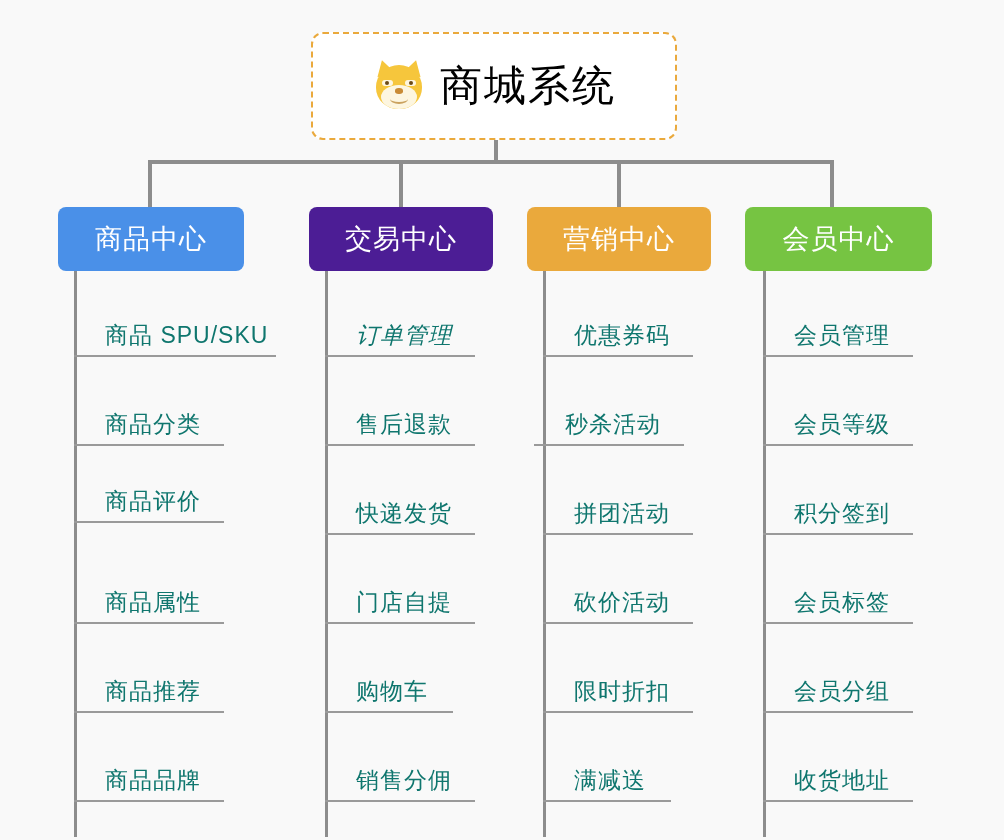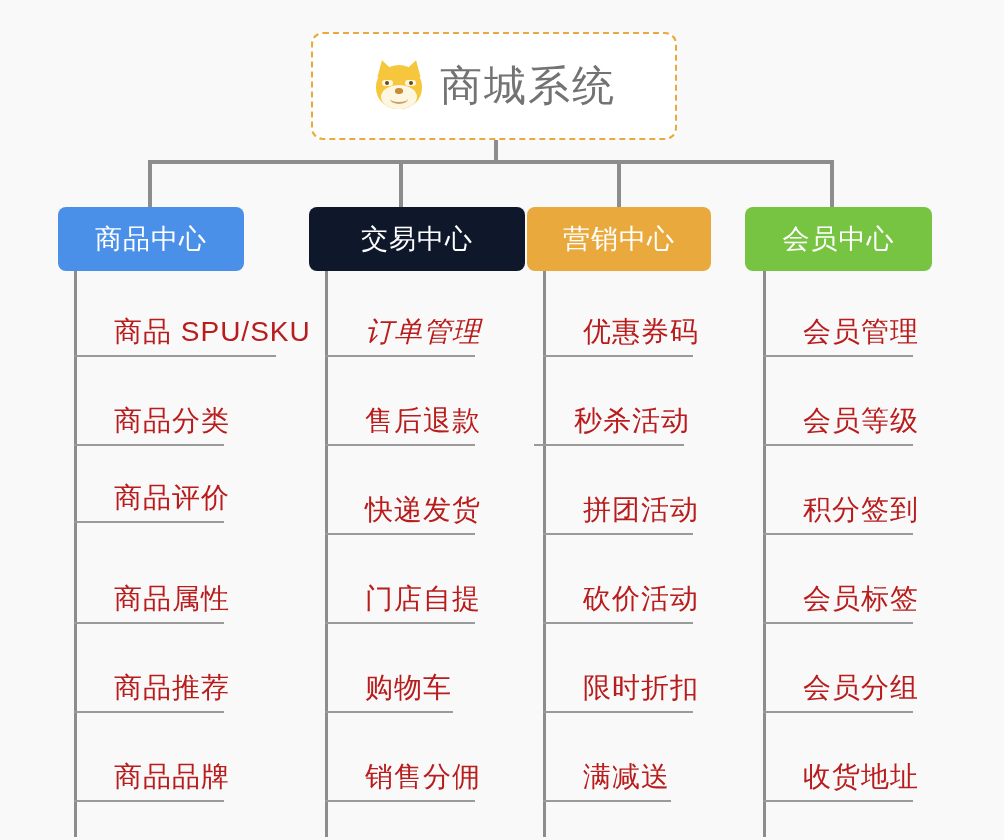--- a/index.html
+++ b/index.html
@@ -38,21 +38,21 @@
     gap: 14px;
   }
   .root-emoji {
     width: 54px;
     height: 54px;
     position: relative;
     flex: none;
   }
   .root-title {
     font-size: 42px;
-    color: #737373;
+    color: #000000;
     letter-spacing: 2px;
     line-height: 1;
     white-space: nowrap;
   }
 
   
   .shiba {
     position: absolute;
     inset: 0;
   }
@@ -148,25 +148,24 @@
   .item {
     position: absolute;
     box-sizing: border-box;
     border-bottom: 2px solid #9a9a9a;
     height: 0;
   }
   .item-label {
     position: absolute;
     left: 31px;
     bottom: 4px;
-    font-size: 28px;
-    color: #b91c1c;
+    font-size: 23px;
+    color: #0f766e;
     white-space: nowrap;
     letter-spacing: 1px;
-    margin-left: 9px;
   }
 </style>
 </head>
 <body>
 
 <div id="canvas">
 
   <div class="root-node">
     <span class="root-emoji">
       <span class="shiba">
@@ -211,21 +210,21 @@
     </div>
     <div class="item" style="left:16px; top:504px; width:150px;">
       <span class="item-label">商品推荐</span>
     </div>
     <div class="item" style="left:16px; top:593px; width:150px;">
       <span class="item-label">商品品牌</span>
     </div>
   </div>
 
   <div class="column" style="left:309px; width:250px;">
-    <div class="cat-box" style="width:216px; background:#0f172a;">
+    <div class="cat-box" style="width:184px; background:#4c1d95;">
       <span>交易中心</span>
     </div>
     <div class="spine" style="left:16px; top:64px; height:566px;"></div>
     <div class="item" style="left:16px; top:148px; width:150px;font-style:italic;">
       <span class="item-label">订单管理</span>
     </div>
     <div class="item" style="left:16px; top:237px; width:150px;">
       <span class="item-label">售后退款</span>
     </div>
     <div class="item" style="left:16px; top:326px; width:150px;">

